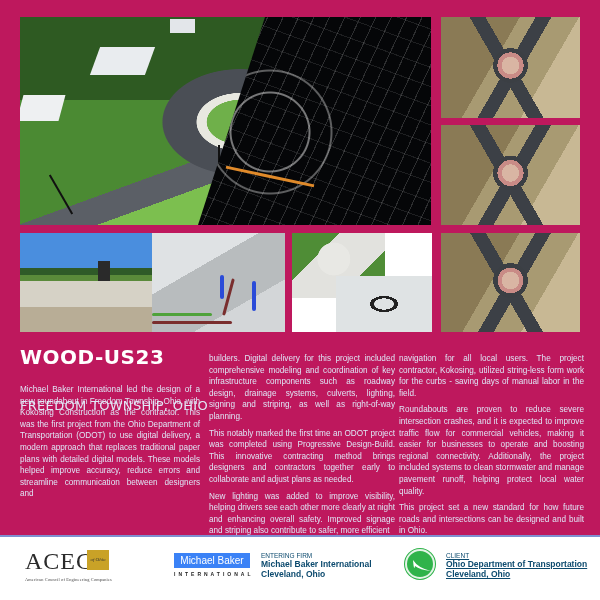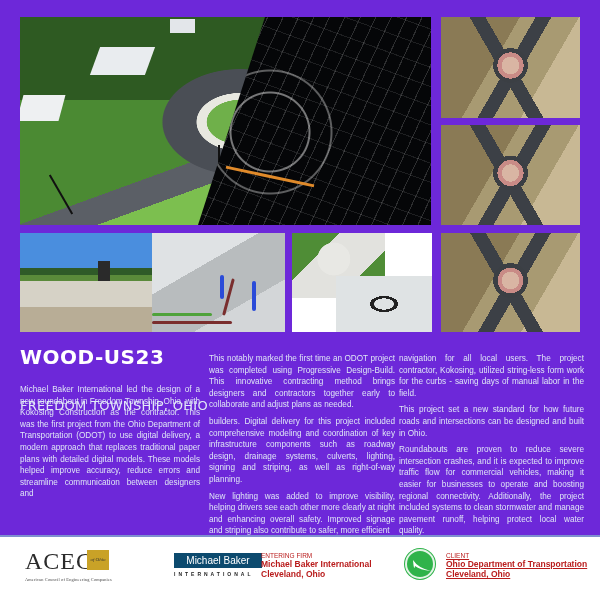--- a/index.html
+++ b/index.html
@@ -1,19 +1,19 @@
 <!DOCTYPE html>
 <html><head>
 <meta charset="utf-8">
 <style>
   * { box-sizing: border-box; margin: 0; padding: 0; }
   html, body { width: 600px; height: 600px; overflow: hidden; background: #ffffff; }
   body { position: relative; font-family: "DejaVu Sans", "Liberation Sans", sans-serif; }
 
-  .board { position: absolute; left: 0; top: 0; width: 600px; height: 535px; background: #6d28d9; }
+  .board { position: absolute; left: 0; top: 0; width: 600px; height: 535px; background: #be185d; }
   .divider { position: absolute; left: 0; top: 535px; width: 600px; height: 2px; background: #7e8fd0; }
 
   .img { position: absolute; overflow: hidden; }
 
   
   .hero { left: 20px; top: 17px; width: 411px; height: 208px; }
   .hero .real { position: absolute; inset: 0;
     background:
       radial-gradient(ellipse 60px 40px at 220px 105px, #6fb04a 0 55%, #e8e8e0 56% 72%, transparent 73%),
       radial-gradient(ellipse 110px 75px at 220px 105px, #4a4e55 0 70%, transparent 71%),
@@ -68,23 +68,23 @@
   .c1 { left: 20px; top: 384px; width: 180px; }
   .c2 { left: 209px; top: 353px; width: 186px; }
   .c3 { left: 399px; top: 353px; width: 185px; }
 
   
   .acec { position: absolute; left: 25px; top: 548px; }
   .acec .word { font-family: Liberation Serif, serif; font-size: 24px; color: #2b2b2b; letter-spacing: 1px; }
   .acec .ohio { position: absolute; left: 62px; top: 2px; width: 22px; height: 20px; background: #c9a227; font-family: "Liberation Serif", serif; font-size: 5px; color: #333; text-align: center; line-height: 20px; font-style: italic; }
   .acec .sub { font-family: "Liberation Serif", serif; font-size: 4.3px; color: #444; margin-top: 2px; letter-spacing: 0.2px; }
   .mbi { position: absolute; left: 174px; top: 553px; }
-  .mbi .box { background: #0c4a6e; color: #ffffff; font-family: "Liberation Sans", sans-serif; font-size: 10px; padding: 2px 4px; width: 88px; text-align: center; }
+  .mbi .box { background: #3b82f6; color: #ffffff; font-family: "Liberation Sans", sans-serif; font-size: 10px; padding: 2px 4px; width: 76px; text-align: center; }
   .mbi .intl { font-family: "Liberation Sans", sans-serif; font-size: 5px; letter-spacing: 3px; color: #1d1d1d; margin-top: 3px; font-weight: bold; }
-  .firm { position: absolute; font-family: "Liberation Sans", sans-serif; color: #b91c1c; }
+  .firm { position: absolute; font-family: "Liberation Sans", sans-serif; color: #0c4a6e; }
   .firm .lbl { font-size: 6.5px; letter-spacing: 0; }
   .firm .nm { font-size: 8.5px; font-weight: bold; line-height: 10px; }
   .f1 { left: 261px; top: 552px; }
   .f2 { left: 446px; top: 552px; text-decoration: underline; }
   .odot { position: absolute; left: 405px; top: 549px; width: 30px; height: 30px; border-radius: 50%; background: #2fb34a; border: 2px solid #e4f3e7; box-shadow: 0 0 0 1px #2fb34a; }
   .odot svg { position: absolute; left: 5px; top: 7px; }
 </style>
 </head>
 <body>
 
@@ -122,28 +122,28 @@
 
   <div class="title">
     <div>WOOD-US23</div>
   </div>
   <div class="subtitle">FREEDOM TOWNSHIP, OHIO</div>
 
   <div class="col c1">
     <p>Michael Baker International led the design of a new roundabout in Freedom Township, Ohio, with Kokosing Construction as the contractor. This was the first project from the Ohio Department of Transportation (ODOT) to use digital delivery, a modern approach that replaces traditional paper plans with detailed digital models. These models helped improve accuracy, reduce errors and streamline communication between designers and</p>
   </div>
   <div class="col c2">
+    <p>builders. Digital delivery for this project included comprehensive modeling and coordination of key infrastructure components such as roadway design, drainage systems, culverts, lighting, signing and striping, as well as right-of-way planning.</p>
     <p>This notably marked the first time an ODOT project was completed using Progressive Design-Build. This innovative contracting method brings designers and contractors together early to collaborate and adjust plans as needed.</p>
-    <p>builders. Digital delivery for this project included comprehensive modeling and coordination of key infrastructure components such as roadway design, drainage systems, culverts, lighting, signing and striping, as well as right-of-way planning.</p>
     <p>New lighting was added to improve visibility, helping drivers see each other more clearly at night and enhancing overall safety. Improved signage and striping also contribute to safer, more efficient</p>
   </div>
   <div class="col c3">
     <p>navigation for all local users. The project contractor, Kokosing, utilized string-less form work for the curbs - saving days of manual labor in the field.</p>
+    <p>Roundabouts are proven to reduce severe intersection crashes, and it is expected to improve traffic flow for commercial vehicles, making it easier for businesses to operate and boosting regional connectivity. Additionally, the project included systems to clean stormwater and manage pavement runoff, helping protect local water quality.</p>
     <p>This project set a new standard for how future roads and intersections can be designed and built in Ohio.</p>
-    <p>Roundabouts are proven to reduce severe intersection crashes, and it is expected to improve traffic flow for commercial vehicles, making it easier for businesses to operate and boosting regional connectivity. Additionally, the project included systems to clean stormwater and manage pavement runoff, helping protect local water quality.</p>
   </div>
 </div>
 
 <div class="divider"></div>
 
 <div class="acec">
   <div class="word">ACEC</div>
   <div class="ohio">of Ohio</div>
   <div class="sub">American Council of Engineering Companies</div>
 </div>

